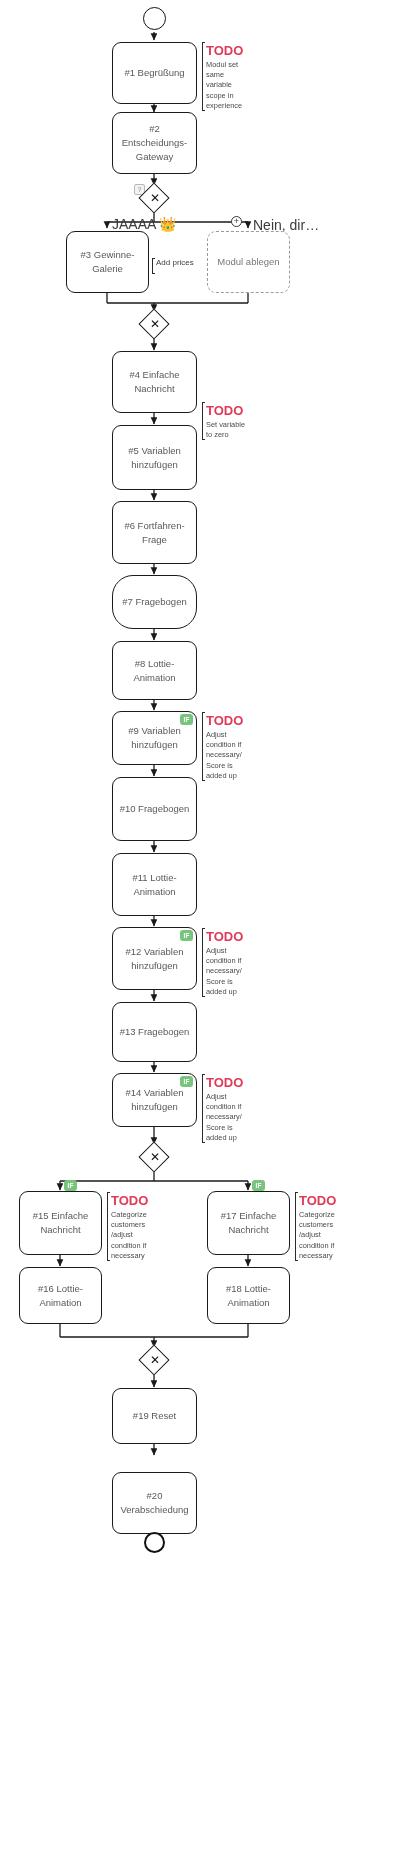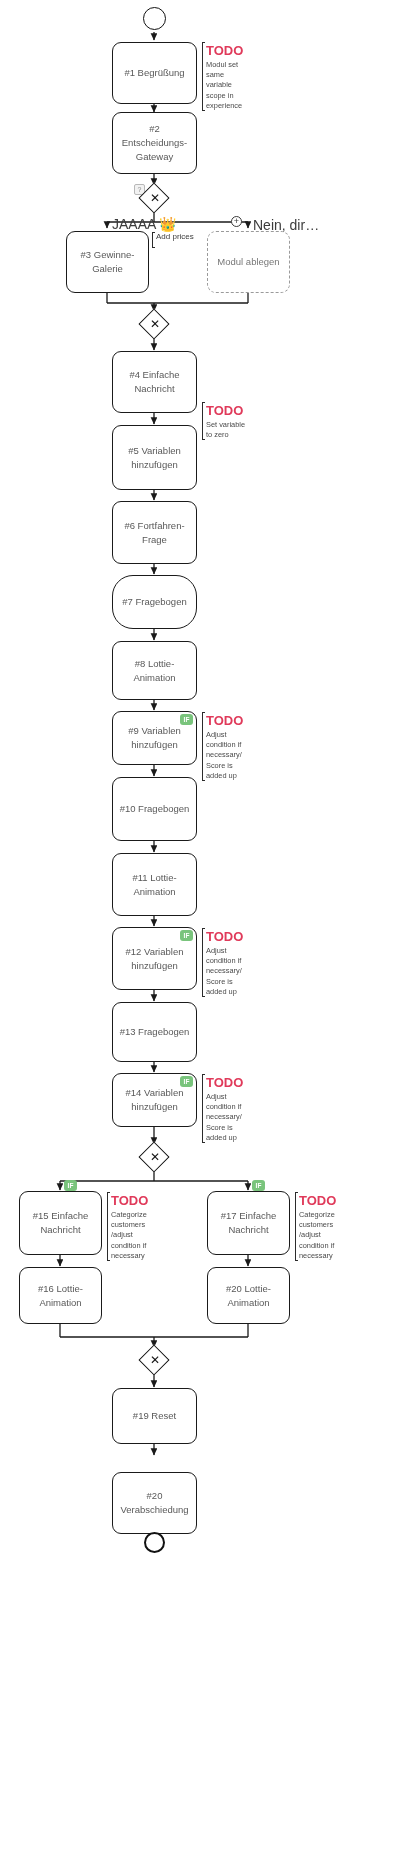--- a/index.html
+++ b/index.html
@@ -98,20 +98,21 @@
   }
 
   .annot {
     position: absolute;
     font-size: 8px;
     color: #3c3c3c;
     white-space: nowrap;
     border-left: 1px solid #2b2b2b;
     padding-left: 3px;
     line-height: 1.3;
+    margin-top: 26px;
   }
   .annot::before, .annot::after {
     content: "";
     position: absolute;
     left: -1px; width: 3px; height: 1px; background: #2b2b2b;
   }
   .annot::before { top: 0; }
   .annot::after { bottom: 0; }
 
   .badge-if {
@@ -373,21 +374,21 @@
 
   <div class="node" style="left:207px; top:1191px; width:83px; height:64px;">
     <span>#17 Einfache Nachricht</span>
   </div>
   <div class="todo" style="left:295px; top:1192px; width:43px;">
     <b>TODO</b>
     <span>Categorize customers /adjust condition if necessary</span>
   </div>
 
   <div class="node" style="left:207px; top:1267px; width:83px; height:57px;">
-    <span>#20 Lottie-Animation</span>
+    <span>#18 Lottie-Animation</span>
   </div>
 
   <div class="gateway" style="left:143px; top:1349px;"></div>
   <div class="gateway-x" style="left:150px; top:1354px;"><span>✕</span></div>
 
   <div class="node" style="left:112px; top:1388px; width:85px; height:56px;">
     <span>#19 Reset</span>
   </div>
 
   <div class="node" style="left:112px; top:1456px; width:85px; height:62px;margin-top:16px;">

